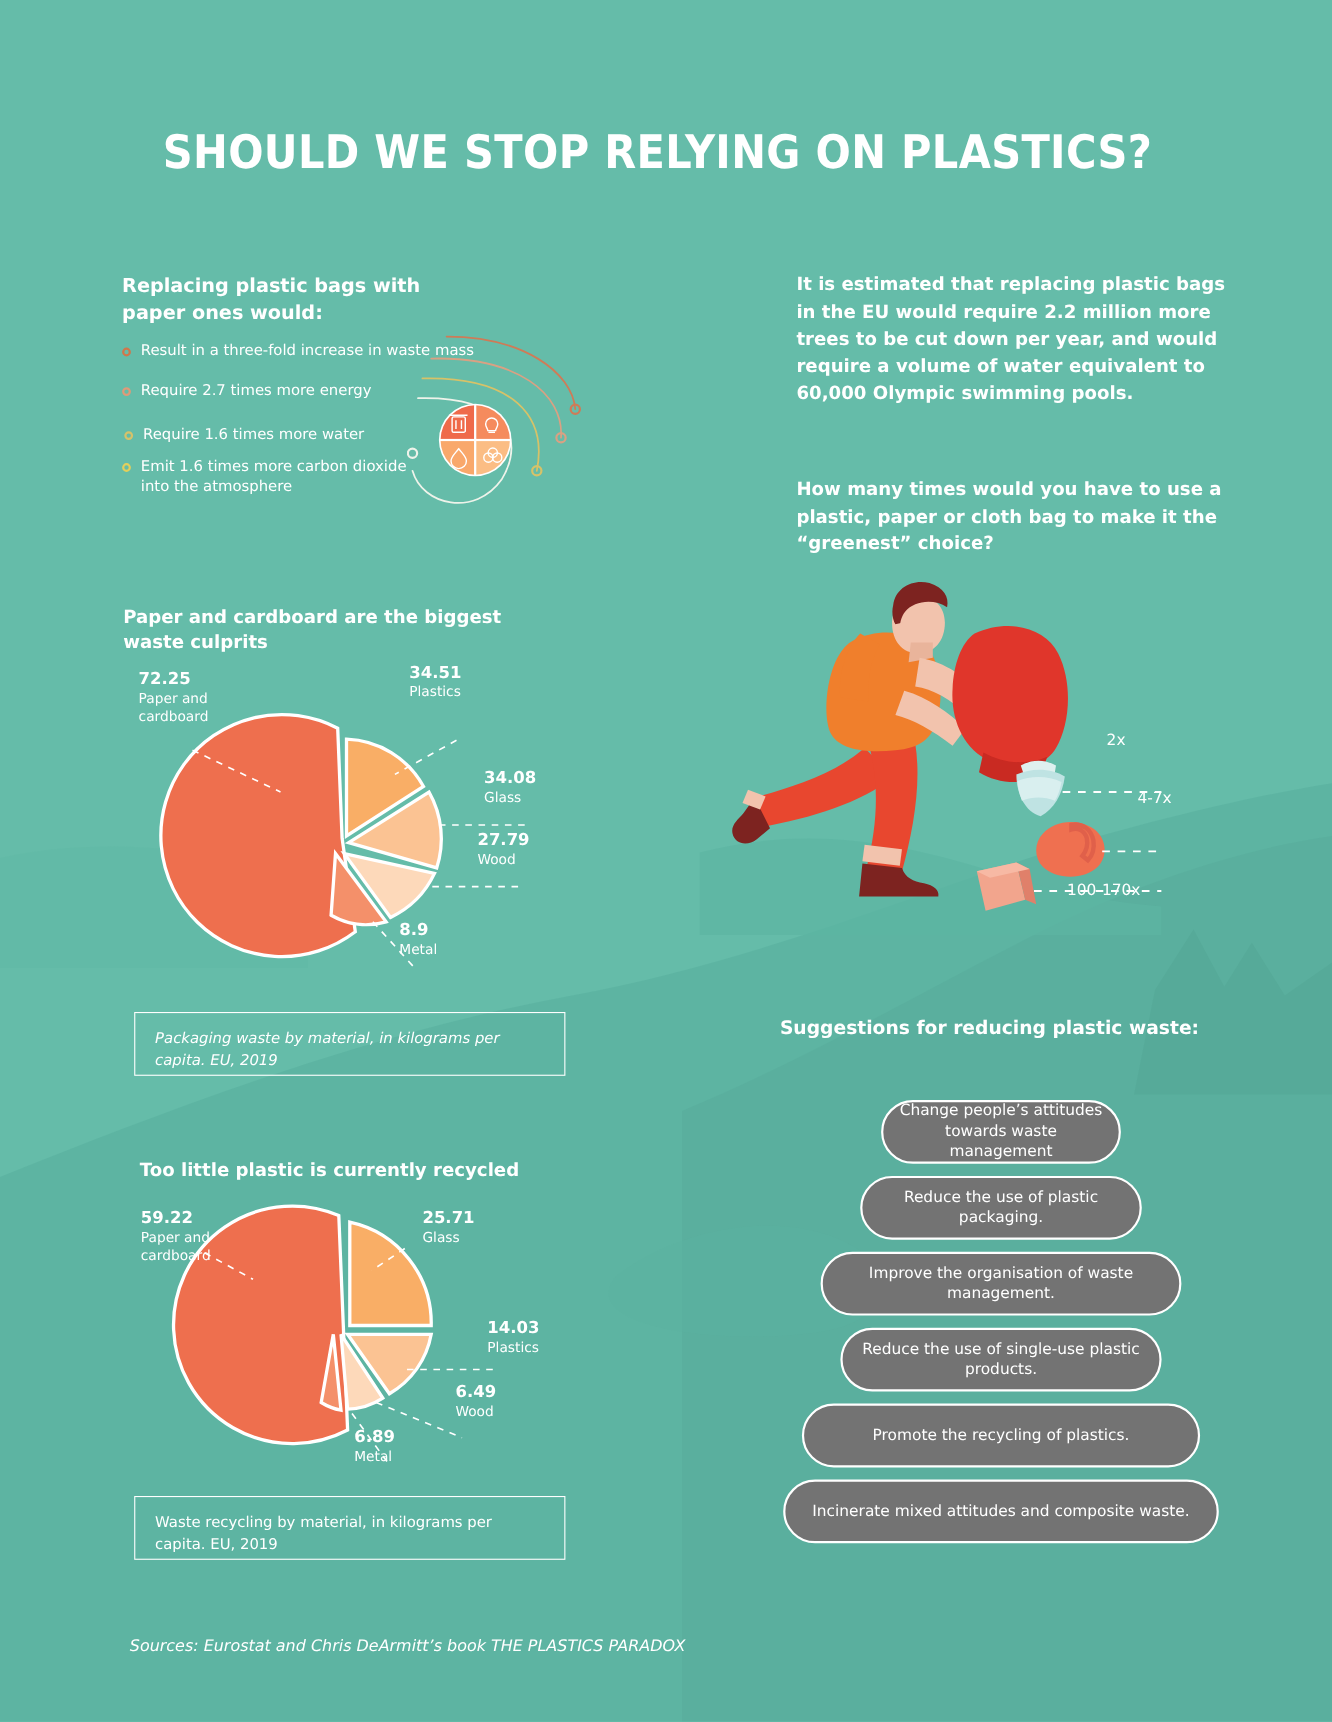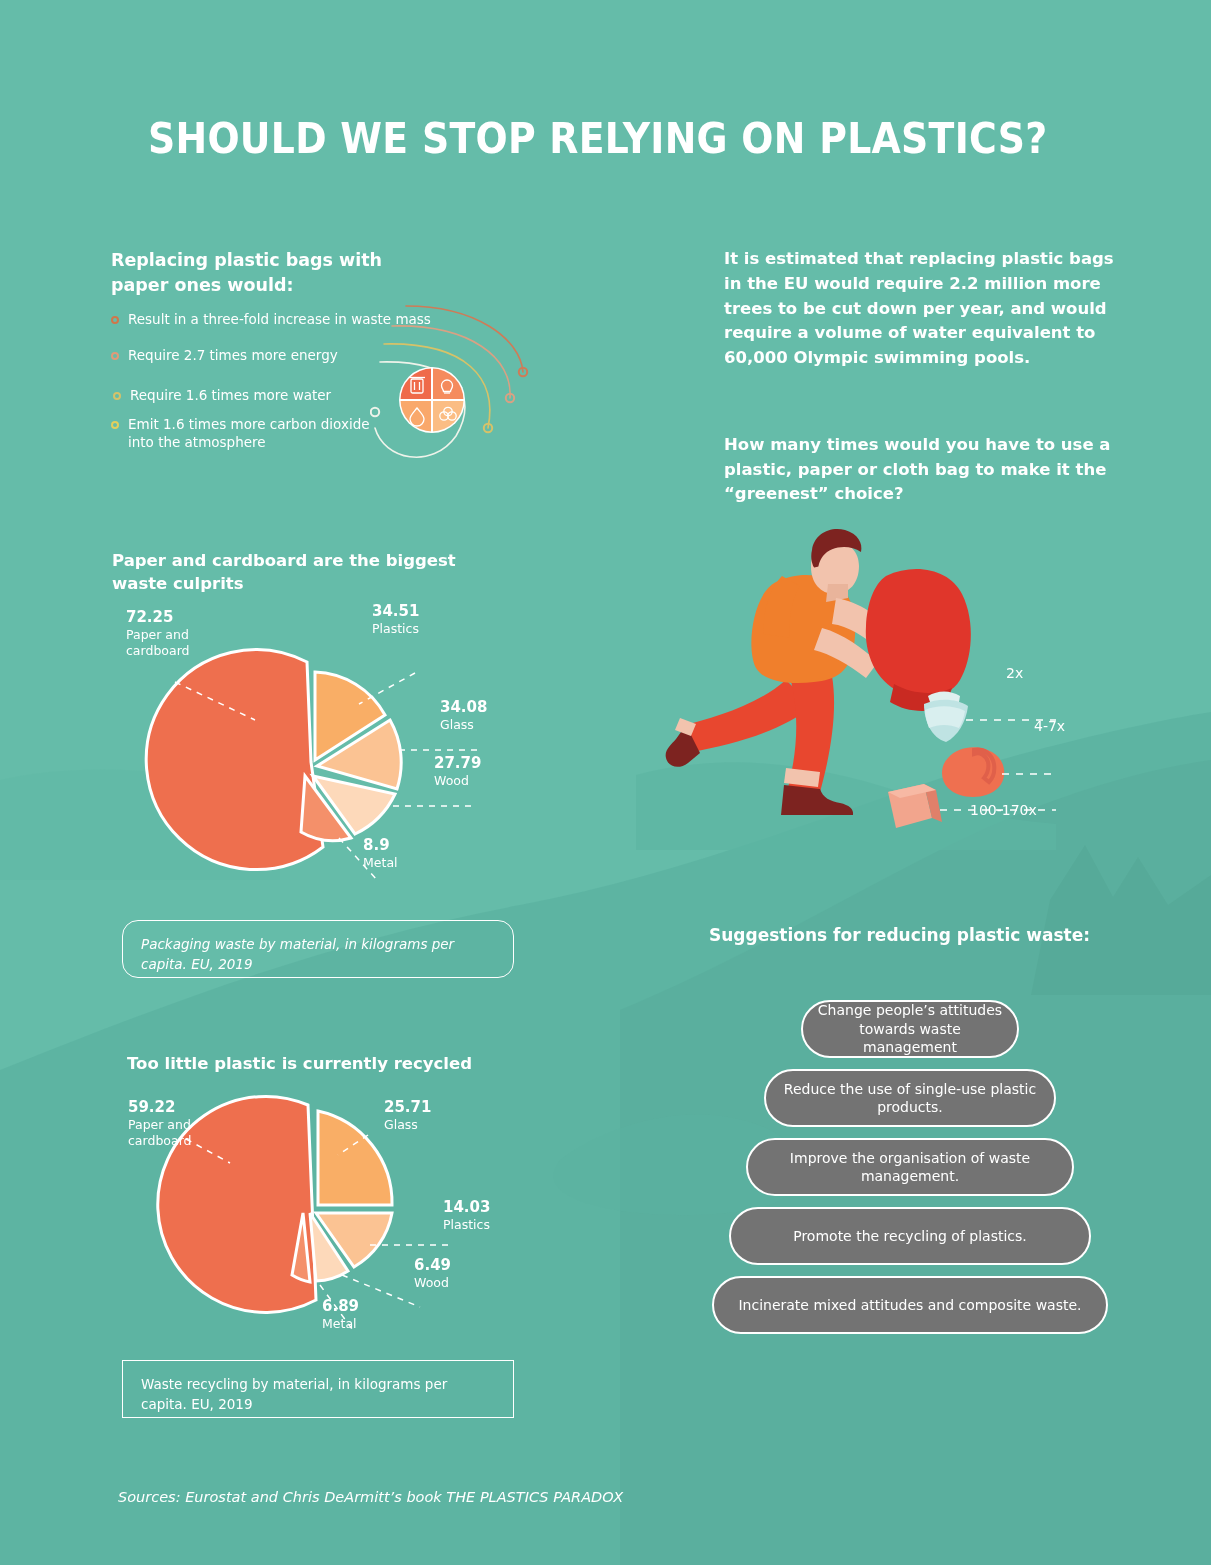--- a/index.html
+++ b/index.html
@@ -56,21 +56,21 @@
 
   .lbl{position:absolute;}
   .lbl .val{font-size:15px;font-weight:bold;display:block;line-height:1.25;}
   .lbl .cat{font-size:12.5px;display:block;line-height:1.3;}
 
   
   .caption{
     position:absolute;border:1.5px solid #ffffff;box-sizing:border-box;
     font-size:13.5px;line-height:1.45;padding:14px 18px;
   }
-  #caption1{left:122px;top:920px;width:392px;height:58px;font-style:italic;border-radius:16px;}
+  #caption1{left:122px;top:920px;width:392px;height:58px;font-style:italic;}
   #caption2{left:122px;top:1360px;width:392px;height:58px;}
 
   
   .sugg-heading{position:absolute;left:709px;top:925px;font-size:17px;font-weight:bold;}
   .pills{position:absolute;left:700px;top:1000px;width:420px;}
   .pill{
     position:relative;margin:0 auto 11px auto;box-sizing:border-box;
     background:#737373;border:2px solid #ffffff;border-radius:40px;
     color:#ffffff;font-size:14px;line-height:1.32;text-align:center;
     padding:13px 14px;display:flex;align-items:center;justify-content:center;
@@ -312,19 +312,20 @@
 <div class="lbl" style="left:322px;top:1297px;width:120px;">
   <span class="val">6.89</span>
   <span class="cat">Metal</span>
 </div>
 
 <div class="caption" id="caption2">Waste recycling by material, in kilograms per capita. EU, 2019</div>
 
 <div class="sugg-heading">Suggestions for reducing plastic waste:</div>
 <div class="pills">
   <div class="pill" style="width:218px;height:58px;">Change people’s attitudes towards waste management</div>
+  <div class="pill" style="width:256px;height:58px;">Reduce the use of plastic packaging.</div>
+  <div class="pill" style="width:328px;height:58px;">Improve the organisation of waste management.</div>
   <div class="pill" style="width:292px;height:58px;">Reduce the use of single-use plastic products.</div>
-  <div class="pill" style="width:328px;height:58px;">Improve the organisation of waste management.</div>
   <div class="pill" style="width:362px;height:58px;">Promote the recycling of plastics.</div>
   <div class="pill" style="width:396px;height:58px;">Incinerate mixed attitudes and composite waste.</div>
 </div>
 
 <div class="sources">Sources: Eurostat and Chris DeArmitt’s book THE PLASTICS PARADOX</div>
 
 </body></html>

